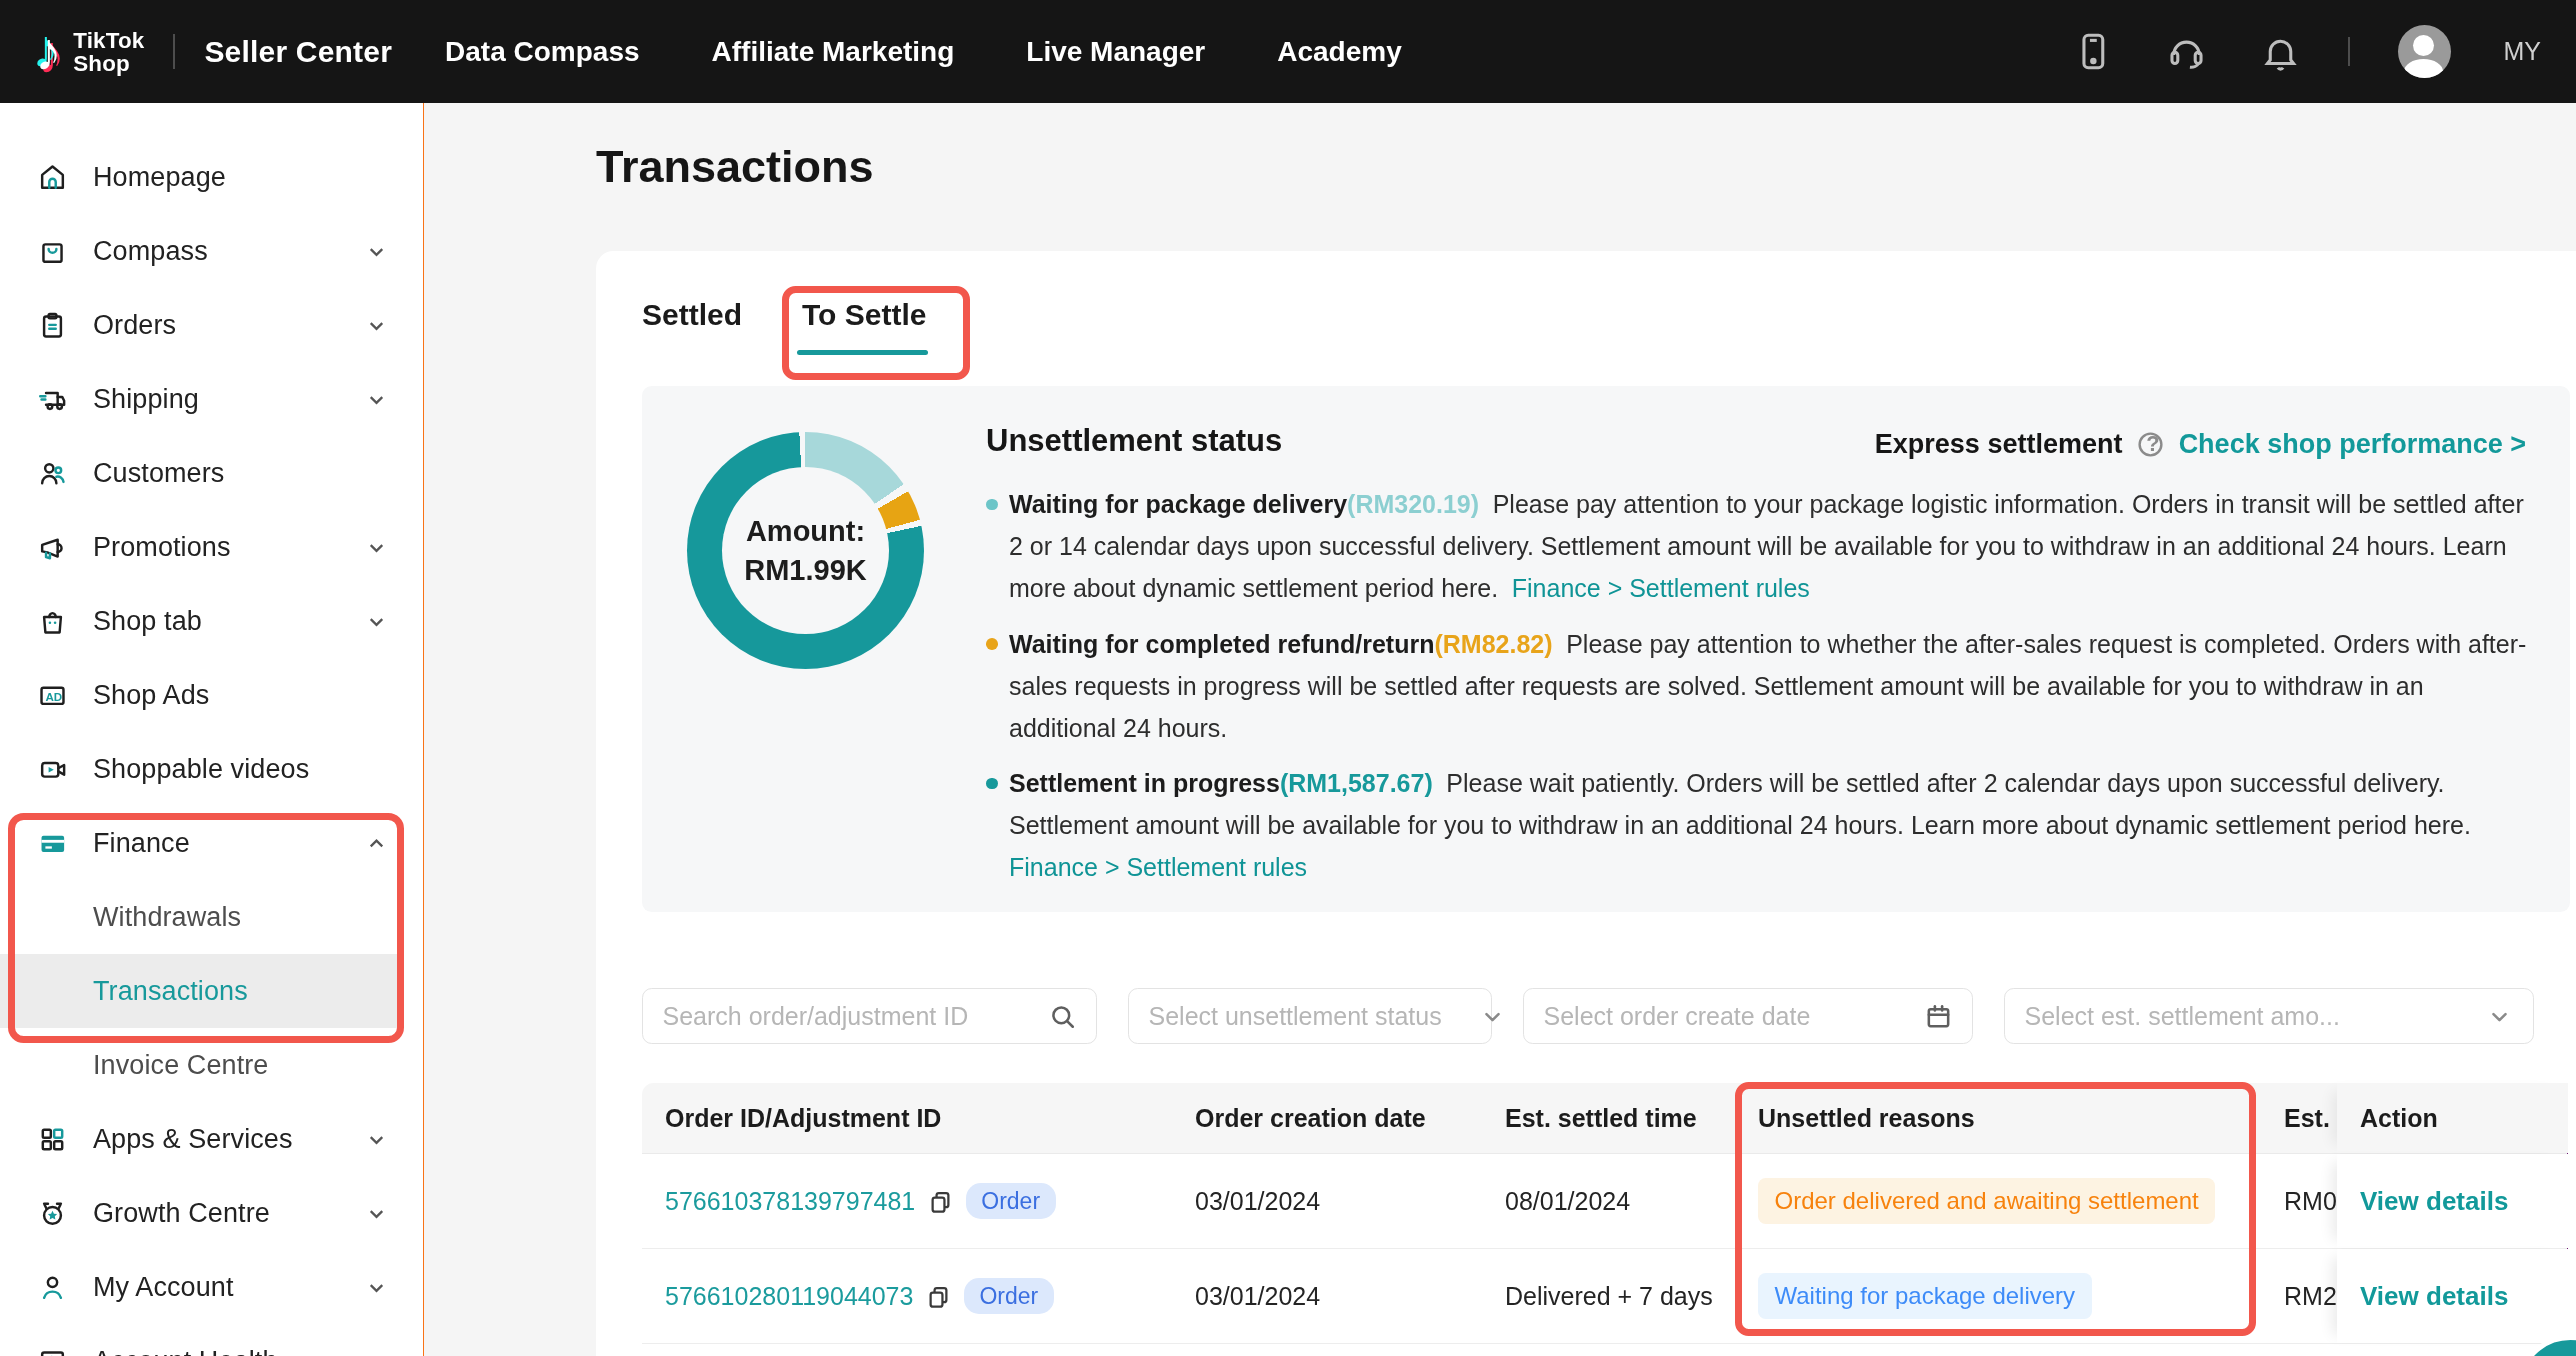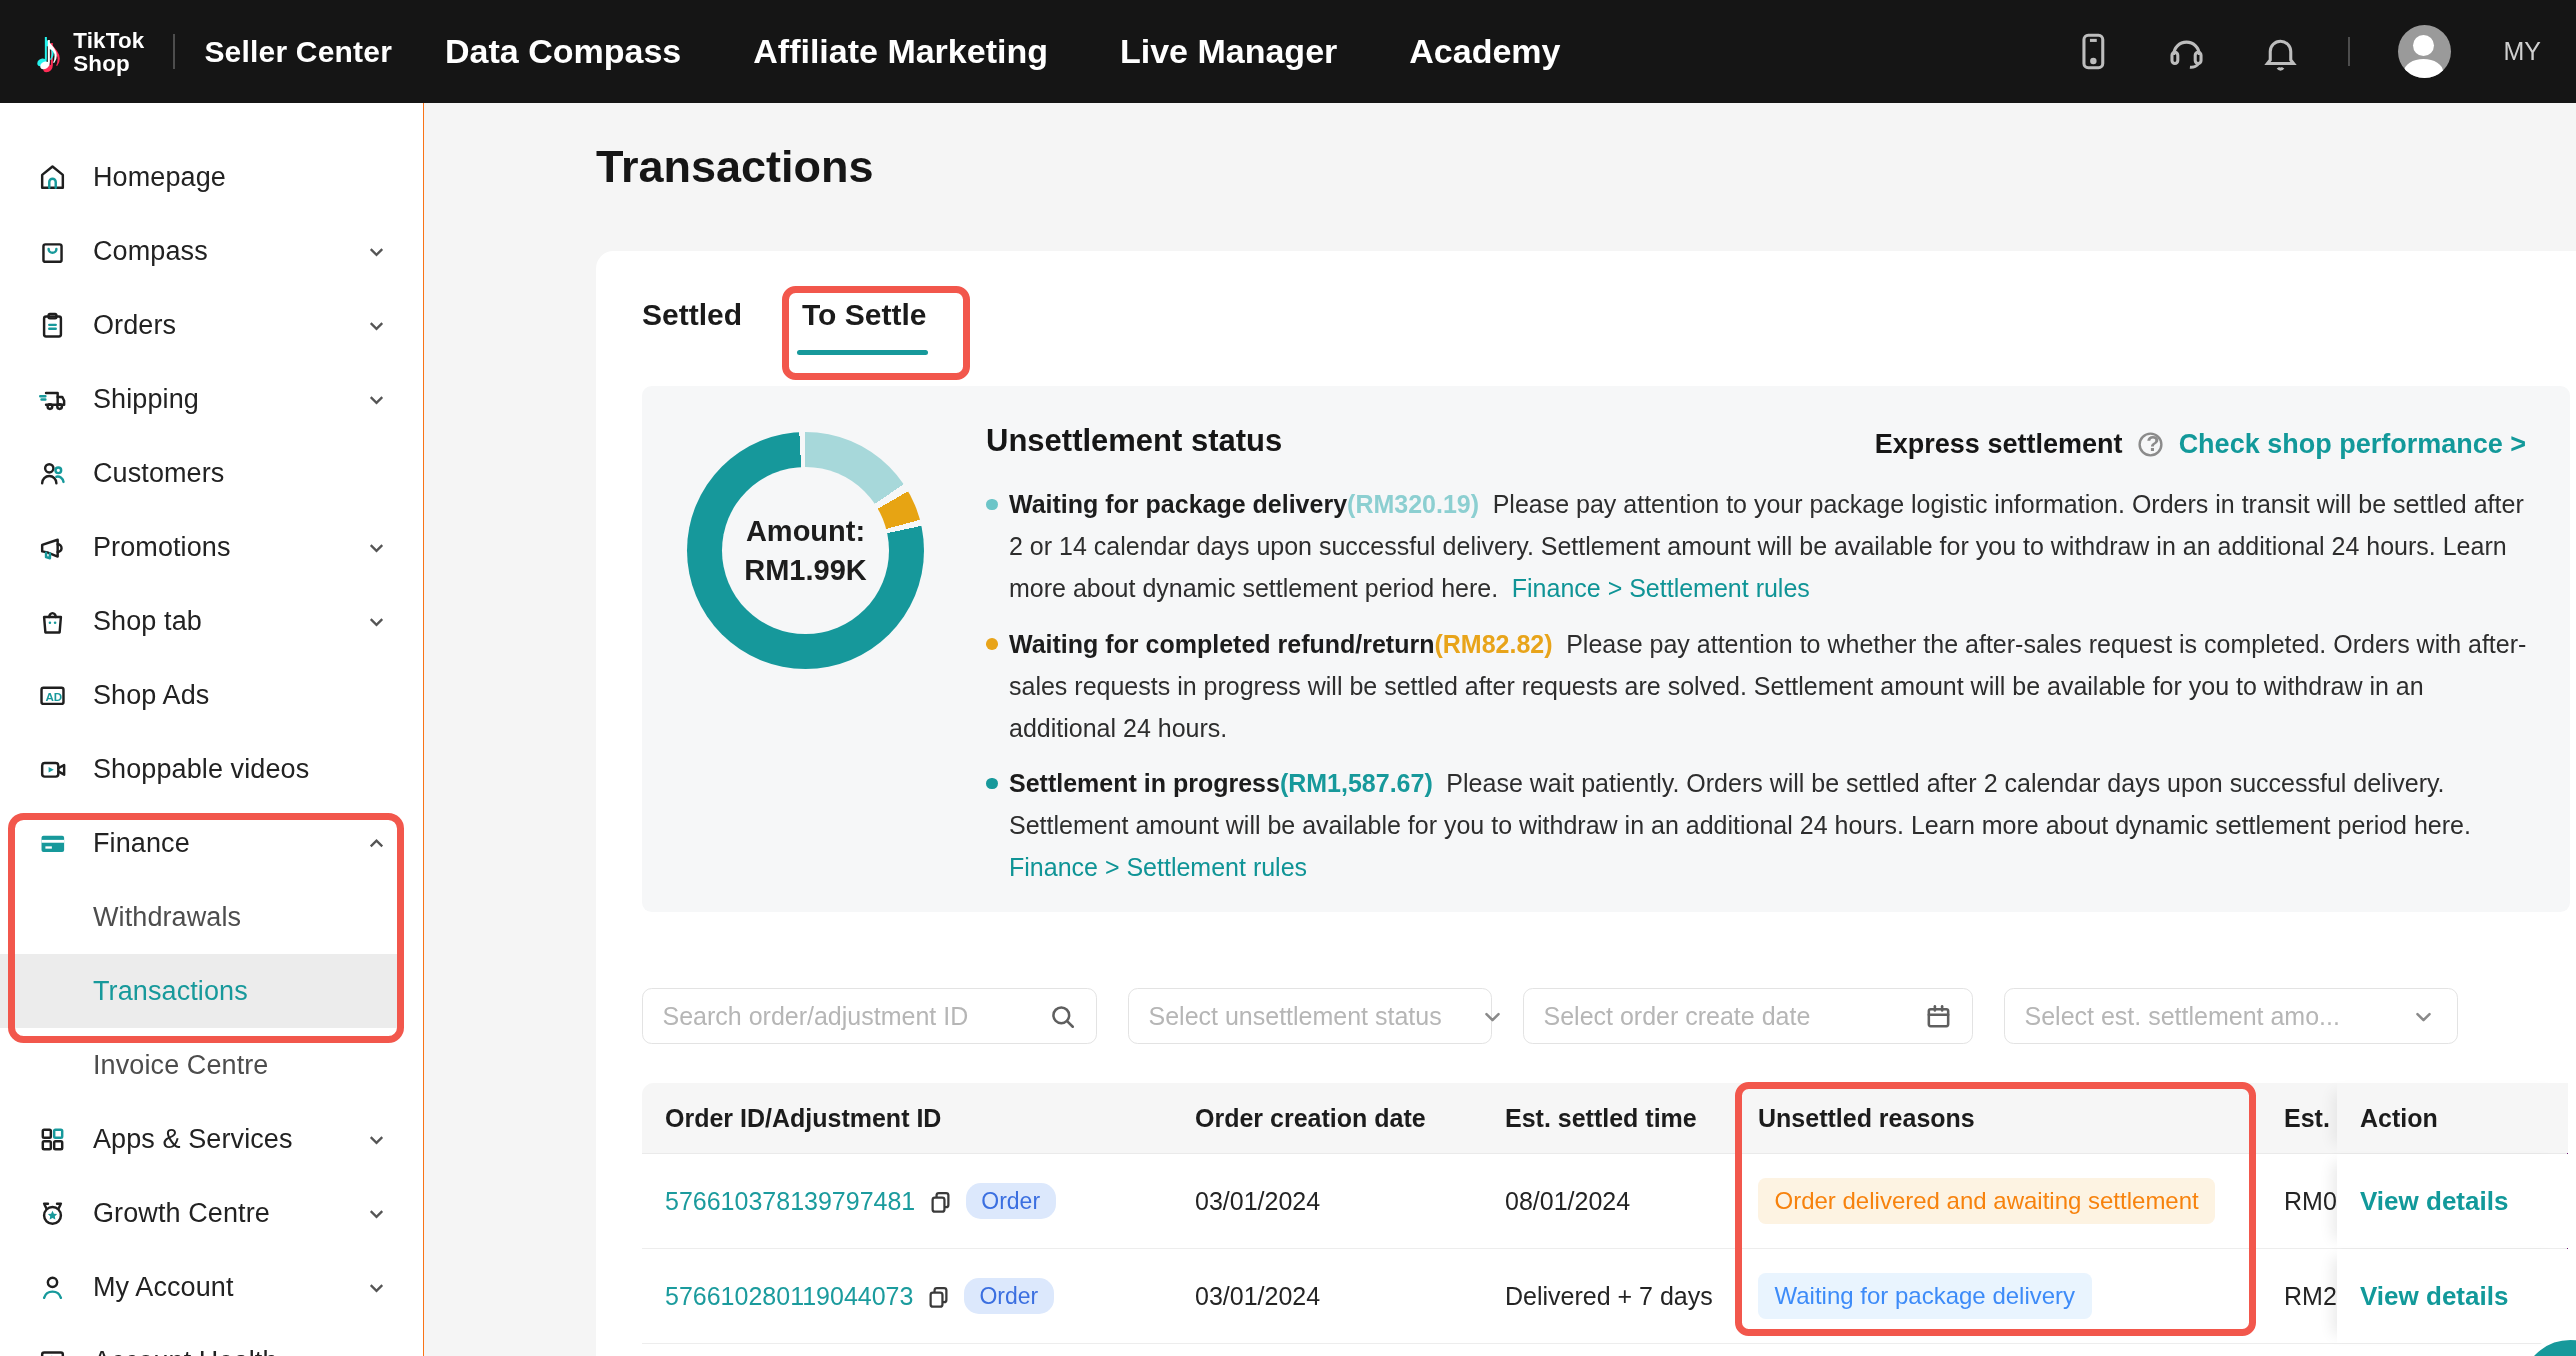--- a/index.html
+++ b/index.html
@@ -9,21 +9,21 @@
 
   
   .topnav { position:absolute; left:0; top:0; width:2576px; height:103px; background:#151515;
     display:flex; align-items:center; padding:0 35px; z-index:30; }
   .tt-note { font-size:53px; color:#fff; line-height:1;
     text-shadow:-2.9px -2.9px 0 #25f4ee, 2.9px 2.9px 0 #fe2c55; margin-right:11.7px; }
   .tt-logo-text { color:#fff; font-weight:700; font-size:22.4px; line-height:23px; letter-spacing:0.2px; }
   .nav-sep { width:1.9px; height:35px; background:#4d4d4d; margin:0 29px; }
   .product-name { color:#fff; font-size:30px; font-weight:700; letter-spacing:0.2px; }
   .topnav-menu { display:flex; gap:72px; margin-left:53px; }
-  .topnav-menu .mitem { color:#fff; font-size:34px; font-weight:600; cursor:pointer; }
+  .topnav-menu .mitem { color:#fff; font-size:28px; font-weight:600; cursor:pointer; }
   .nav-right { margin-left:auto; display:flex; align-items:center; gap:53px; overflow:hidden; }
   .nav-ic { width:41px; height:41px; display:block; }
   .nav-ic * { stroke:#bdbdbd; fill:none; stroke-width:1.8; }
   .nav-divider { width:1.9px; height:29px; background:#4d4d4d; margin:0 -5.8px; }
   .avatar { width:53px; height:53px; border-radius:50%; background:#9a9a9a; position:relative; overflow:hidden; flex:none; }
   .avatar .head { position:absolute; left:15.6px; top:9.7px; width:21.4px; height:21.4px; border-radius:50%; background:#fff; }
   .avatar .body { position:absolute; left:6.8px; top:34px; width:39px; height:25px; border-radius:50%; background:#fff; }
   .account-label { color:#cfcfcf; font-size:25px; white-space:nowrap; }
 
   
@@ -79,21 +79,21 @@
   .bullet .b-text { margin-left:13.6px; }
   .bullet .b-link { color:#0f9496; cursor:pointer; margin-left:13.6px; text-decoration:none; }
 
   
   .filters { position:absolute; left:46px; top:737px; display:flex; gap:31px; }
   .filter { height:56px; border:1.9px solid #e3e3e3; border-radius:9.7px; background:#fff;
     display:flex; align-items:center; padding:0 19.5px; }
   .filter input { border:none; outline:none; flex:1; font-size:25px; color:#333; background:transparent;
     font-family:"Liberation Sans", sans-serif; }
   .filter input::placeholder { color:#b6b6b6; }
-  .f1 { width:455px; } .f2 { width:364px; } .f3 { width:450px; } .f4 { width:454px; }
+  .f1 { width:455px; } .f2 { width:364px; } .f3 { width:450px; } .f4 { width:530px; }
   .f-ic { width:29px; height:29px; flex:none; margin-left:7.8px; }
   .f-ic * { stroke:#8a8a8a; fill:none; stroke-width:2.1; stroke-linecap:round; stroke-linejoin:round; }
   .f-ic.dark * { stroke:#5f5f5f; }
 
   
   .ttable { position:absolute; left:46px; top:832px; width:1926px; border-right:1px solid #701a75; }
   .trow, .thead { display:grid; grid-template-columns:530px 310px 253px 526px 76px 231px; align-items:center; }
   .thead { height:71px; background:#f6f6f6; border-radius:11.7px 11.7px 0 0; border-bottom:1px solid #eaeaea; }
   .thead .th { font-size:25px; font-weight:700; color:#1c1c1c; padding-left:23px; white-space:nowrap; overflow:hidden; }
   .trow { height:95px; background:#fff; border-bottom:1px solid #ededed; }

